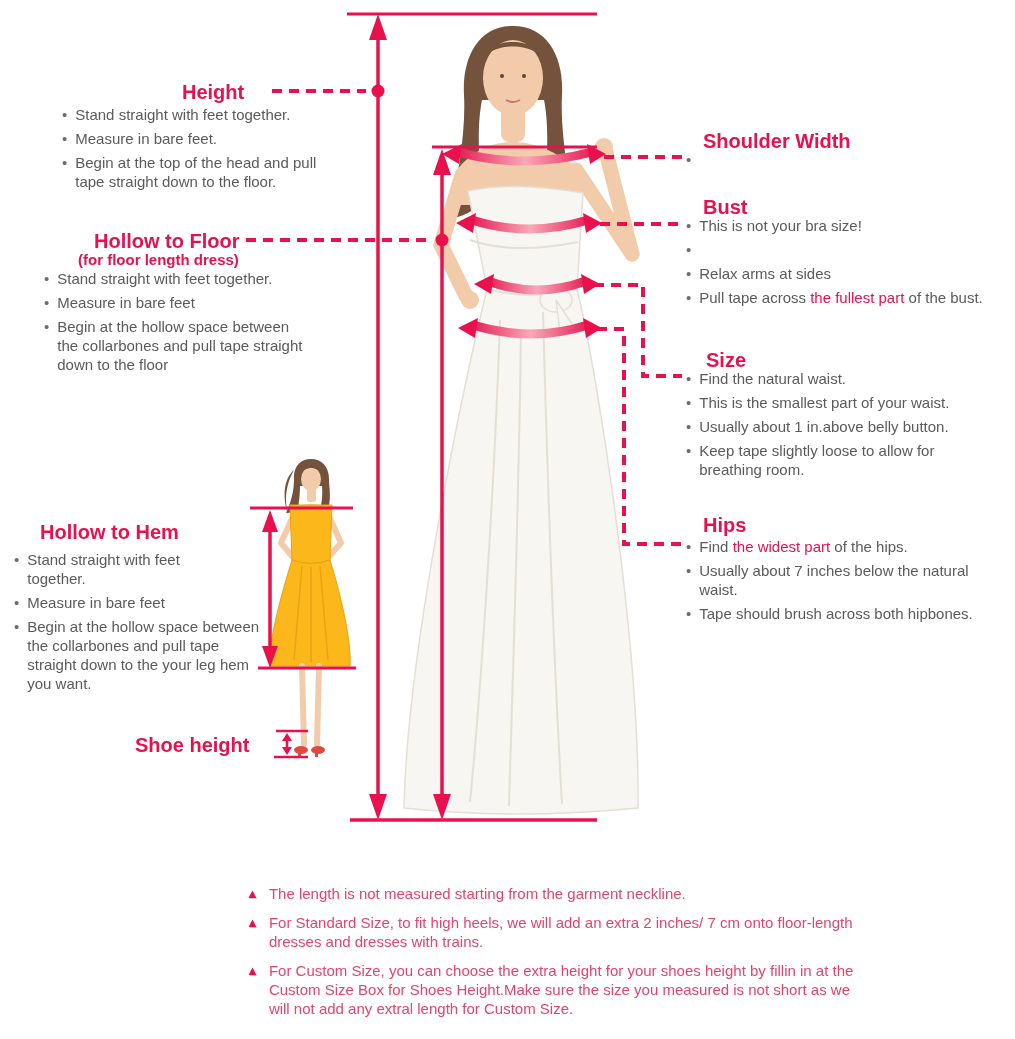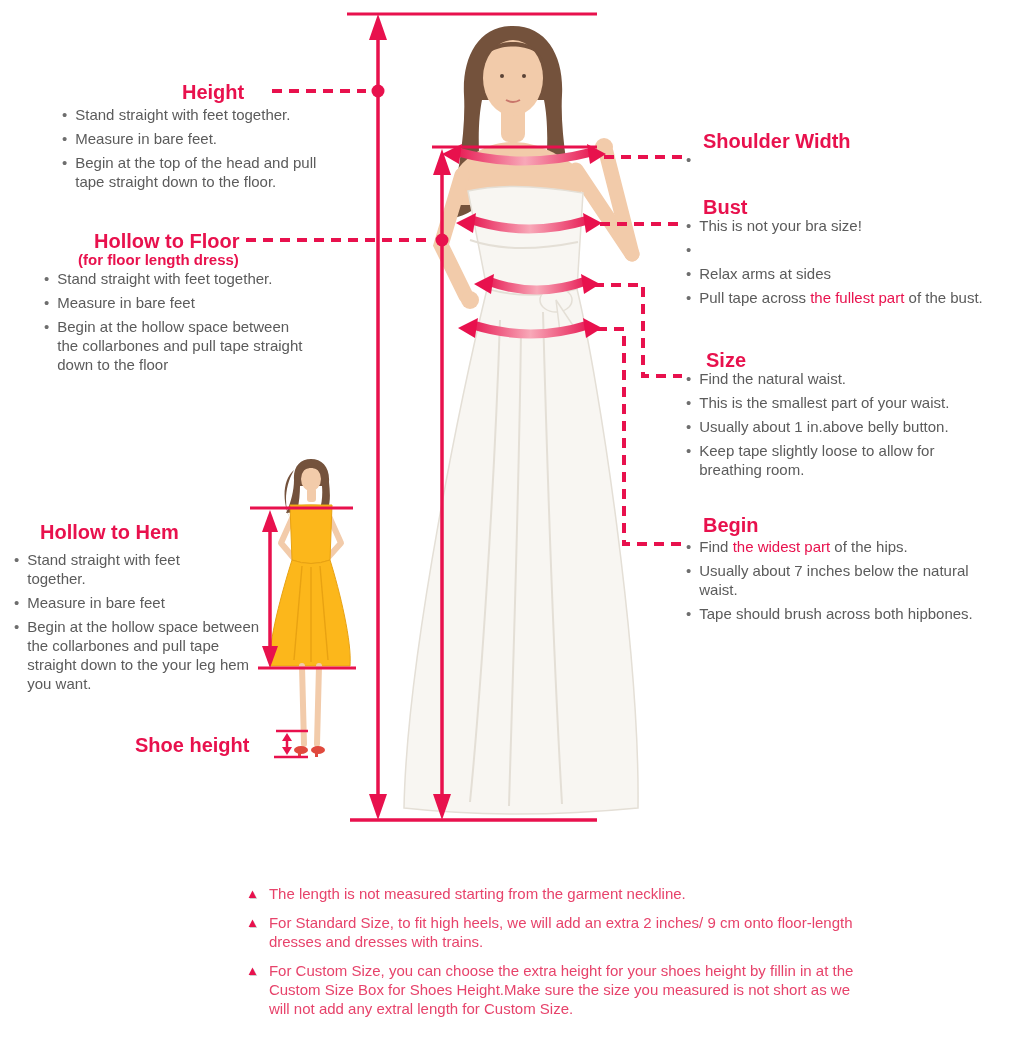--- a/index.html
+++ b/index.html
@@ -259,21 +259,21 @@
     <div class="bi">
         <span class="dotg">•</span>
         <span class="bt">Usually about 1 in.above belly button.</span>
       </div>
     <div class="bi">
         <span class="dotg">•</span>
         <span class="bt" style="max-width:272px;">Keep tape slightly loose to allow for breathing room.</span>
       </div>
   </div>
 
-  <div class="hd" style="left:703px;top:515px;">Begin</div>
+  <div class="hd" style="left:703px;top:515px;">Hips</div>
   <div class="blist" style="left:686px;top:537px;width:320px;">
     <div class="bi">
         <span class="dotg">•</span>
         <span class="bt"><span>Find </span><span class="hl">the widest part</span><span> of the hips.</span></span>
       </div>
     <div class="bi">
         <span class="dotg">•</span>
         <span class="bt" style="max-width:295px;">Usually about 7 inches below the natural waist.</span>
       </div>
     <div class="bi">
@@ -282,21 +282,21 @@
       </div>
   </div>
 
   <div class="notes">
     <div class="note">
         <span class="tri">▲</span>
         <span class="ntext">The length is not measured starting from the garment neckline.</span>
       </div>
     <div class="note">
         <span class="tri">▲</span>
-        <span class="ntext">For Standard Size, to fit high heels, we will add an extra 2 inches/ 9  cm onto floor-length dresses and dresses with trains.</span>
+        <span class="ntext">For Standard Size, to fit high heels, we will add an extra 2 inches/ 7  cm onto floor-length dresses and dresses with trains.</span>
       </div>
     <div class="note">
         <span class="tri">▲</span>
         <span class="ntext">For Custom Size, you can choose the extra height for your shoes height by fillin in at the Custom Size Box for Shoes Height.Make sure the size you measured is not short as we will not add any extral length for Custom Size.</span>
       </div>
   </div>
 
 </div>
 
 </body></html>

